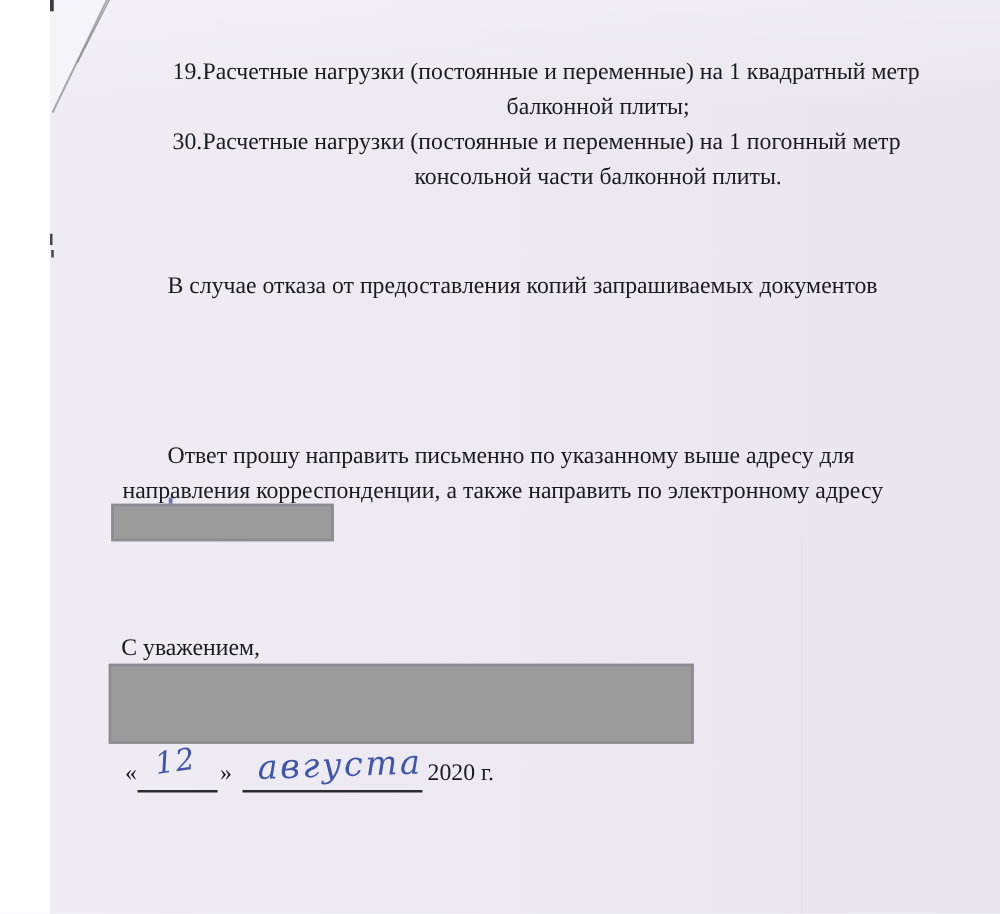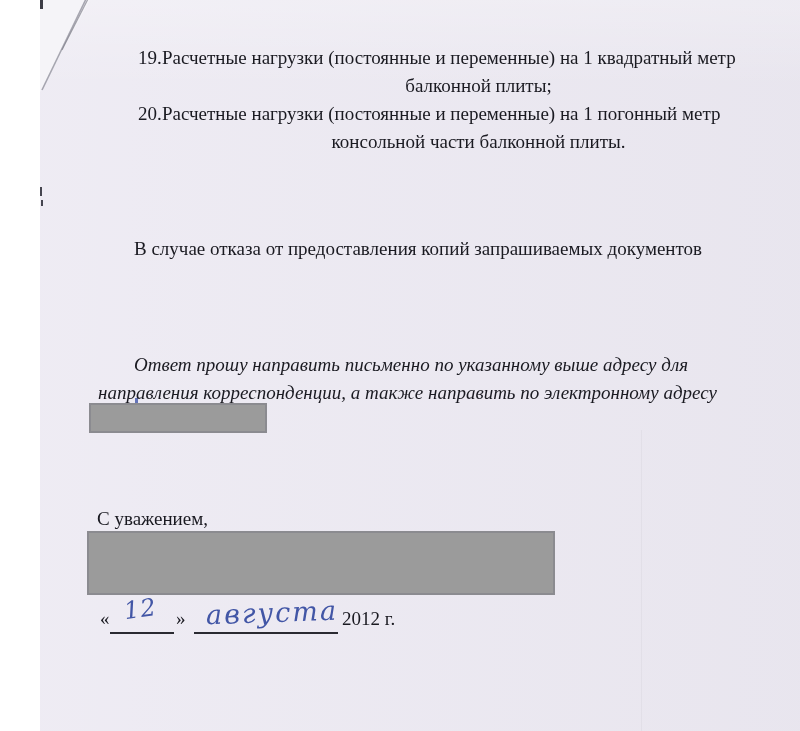--- a/index.html
+++ b/index.html
@@ -25,22 +25,22 @@
   }
   
   .tline { height:28px; line-height:28px; font-size:19px; overflow:hidden; white-space:nowrap;text-align:center; }
   .jl { text-align:justify; text-align-last:justify; }
   .jl::after { content:""; display:inline-block; width:100%; height:0; }
   .indent { padding-left:36px; }
   .list-block { position:absolute; left:98px; top:44px; width:657px; }
   .list-item { position:relative; }
   .list-num { position:absolute; left:0; top:0; height:28px; line-height:28px; font-size:19px; }
   .list-lines { margin-left:24px; }
-  .para1 { position:absolute; left:58px; top:235px; width:697px; }
-  .para2 { position:absolute; left:58px; top:351px; width:697px;font-style:italic; }
+  .para1 { position:absolute; left:58px; top:215px; width:697px; }
+  .para2 { position:absolute; left:58px; top:351px; width:697px; }
   .redaction {
     position:absolute; background:#9b9b9b;
     border:2px solid #8b8b90; box-sizing:border-box;
   }
   .redaction-email { left:49px; top:403px; width:178px; height:30px; }
   .redaction-signature { left:47px; top:531px; width:468px; height:64px; }
   .closing { position:absolute; left:57px; top:506px; height:26px; line-height:26px; font-size:19px; }
   
   .date-piece { position:absolute; top:606px; height:26px; line-height:26px; font-size:19px; }
   .dq-open  { left:60px; }
@@ -75,21 +75,21 @@
 
   <div class="list-block">
     <div class="list-item">
       <span class="list-num">19.</span>
       <div class="list-lines">
         <div class="tline jl">Расчетные нагрузки (постоянные и переменные) на 1 квадратный метр</div>
         <div class="tline">балконной плиты;</div>
       </div>
     </div>
     <div class="list-item">
-      <span class="list-num">20.</span>
+      <span class="list-num">30.</span>
       <div class="list-lines">
         <div class="tline jl">Расчетные нагрузки (постоянные и переменные) на 1 погонный метр</div>
         <div class="tline">консольной части балконной плиты.</div>
       </div>
     </div>
   </div>
 
   <div class="para1">
     <div class="tline jl indent">В случае отказа от предоставления копий запрашиваемых документов</div>
   </div>
@@ -102,18 +102,18 @@
   <div class="redaction redaction-email"></div>
 
   <div class="closing">С уважением,</div>
 
   <div class="redaction redaction-signature"></div>
 
   <div class="date-piece dq-open">«</div>
   <div class="blank-line day-line"></div>
   <div class="date-piece dq-close">»</div>
   <div class="blank-line month-line"></div>
-  <div class="date-piece year">2012 г.</div>
+  <div class="date-piece year">2020 г.</div>
 
   <div class="handwriting hw-day">12</div>
   <div class="handwriting hw-month">августа</div>
 
 </div>
 
 </body></html>

